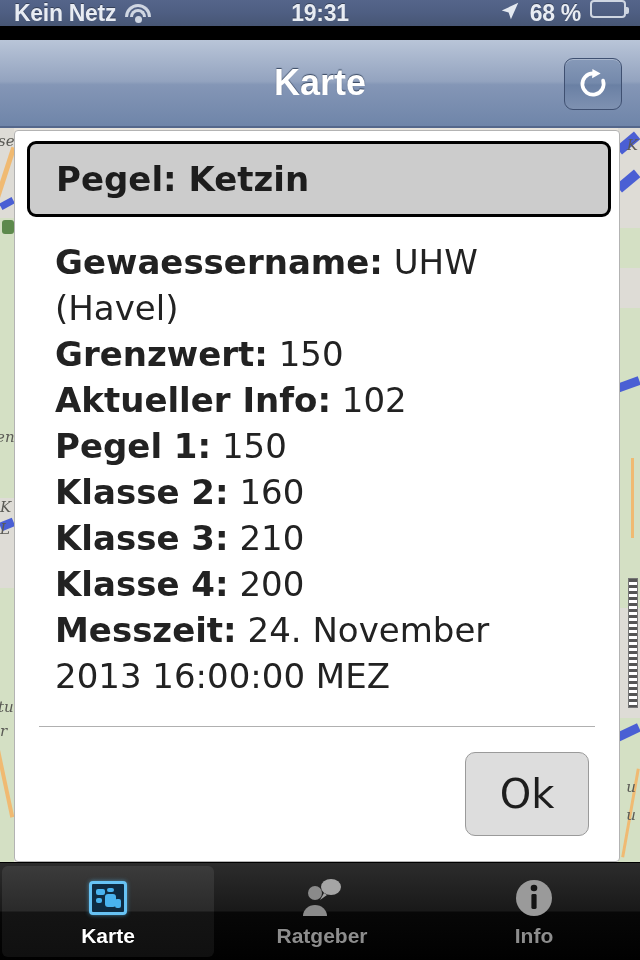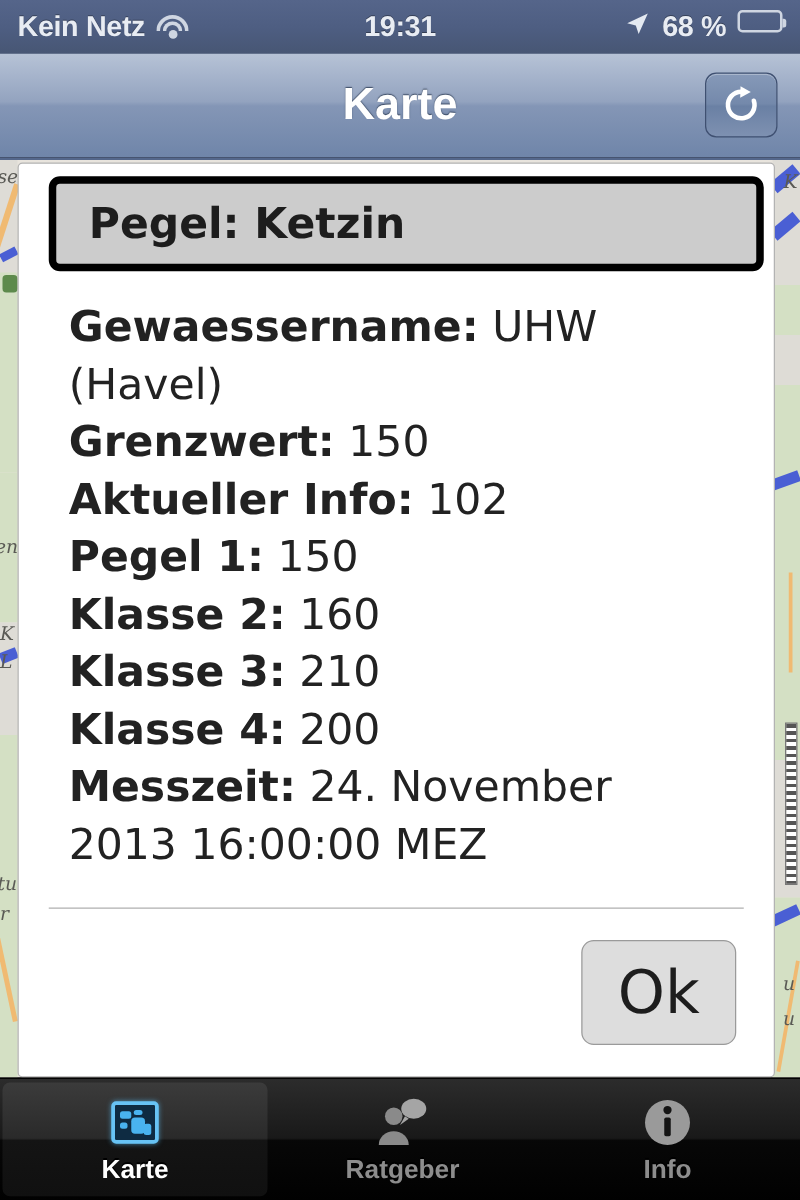--- a/index.html
+++ b/index.html
@@ -5,21 +5,21 @@
   * { margin:0; padding:0; box-sizing:border-box; }
   html, body {
     width:640px; height:960px;
     font-family:"DejaVu Sans", sans-serif;
     background:#000; overflow:hidden;
   }
   #screen { position:relative; width:640px; height:960px; overflow:hidden; }
 
   
   .statusbar {
-    position:absolute; top:0; left:0; width:640px; height:43px;
+    position:absolute; top:0; left:0; width:640px; height:26px;
     background:linear-gradient(to bottom,#55658a 0%,#4e5e82 50%,#475674 100%);
     display:flex; align-items:center; padding:0 14px; z-index:40;
   }
   .sb-left { display:flex; align-items:center; gap:9px; flex:1; }
   .sb-center { flex:0 0 auto; display:flex; justify-content:center;text-align:center; }
   .sb-right { display:flex; align-items:flex-start; gap:9px; flex:1; justify-content:flex-end; }
   .sb-text {
     color:#e8ecf3; font-size:23px; font-weight:bold;
     font-family:"Liberation Sans", sans-serif;
     text-shadow:0 -1px 0 rgba(0,0,0,.35); letter-spacing:-0.3px;
@@ -89,22 +89,22 @@
     border:1px solid #777;
   }
 
   
   .dialog {
     position:absolute; left:14px; top:130px; width:606px; height:732px;
     background:#fff; border:1px solid #b3b3b3; border-radius:4px;
     z-index:20; display:flex; flex-direction:column;
   }
   .dialog-header {
-    margin:10px 8px 0 24px; height:76px; flex:0 0 76px;
-    background:#cccccc; border:6px solid #000000; border-radius:9px;
+    margin:10px 8px 0 12px; height:76px; flex:0 0 76px;
+    background:#cccccc; border:3px solid #000000; border-radius:9px;
     display:flex; align-items:center; padding:0 26px;
   }
   .dialog-title {
     font-size:34px; font-weight:bold; color:#1d1d1d;
     font-family:"DejaVu Sans", sans-serif;
   }
   .dialog-body {
     flex:1 1 auto; padding:22px 40px 0 40px; overflow:hidden;
   }
   .field { font-size:34px; line-height:46px; color:#222; }
@@ -113,21 +113,21 @@
   .dialog-sep {
     height:1px; background:#b0b0b0; margin:10px 24px 0 24px; flex:0 0 1px;
   }
   .dialog-footer {
     flex:0 0 134px; display:flex; align-items:center;
     justify-content:flex-end; padding-right:30px;
   }
   .ok-btn {
     min-width:124px; height:84px; padding:0 26px;
     background:#dddddd; border:1px solid #9a9a9a; border-radius:10px;
-    font-size:48px; color:#1d1d1d; font-family:"DejaVu Sans", sans-serif;
+    font-size:40px; color:#1d1d1d; font-family:"DejaVu Sans", sans-serif;
     display:flex; align-items:center; justify-content:center; cursor:pointer;
   }
 
   
   .tabbar {
     position:absolute; left:0; bottom:0; width:640px; height:98px;
     background:linear-gradient(to bottom,#2c2c2c 0%,#191919 49%,#070707 51%,#010101 100%);
     border-top:1px solid #000; display:flex; z-index:45;
   }
   .tab {

